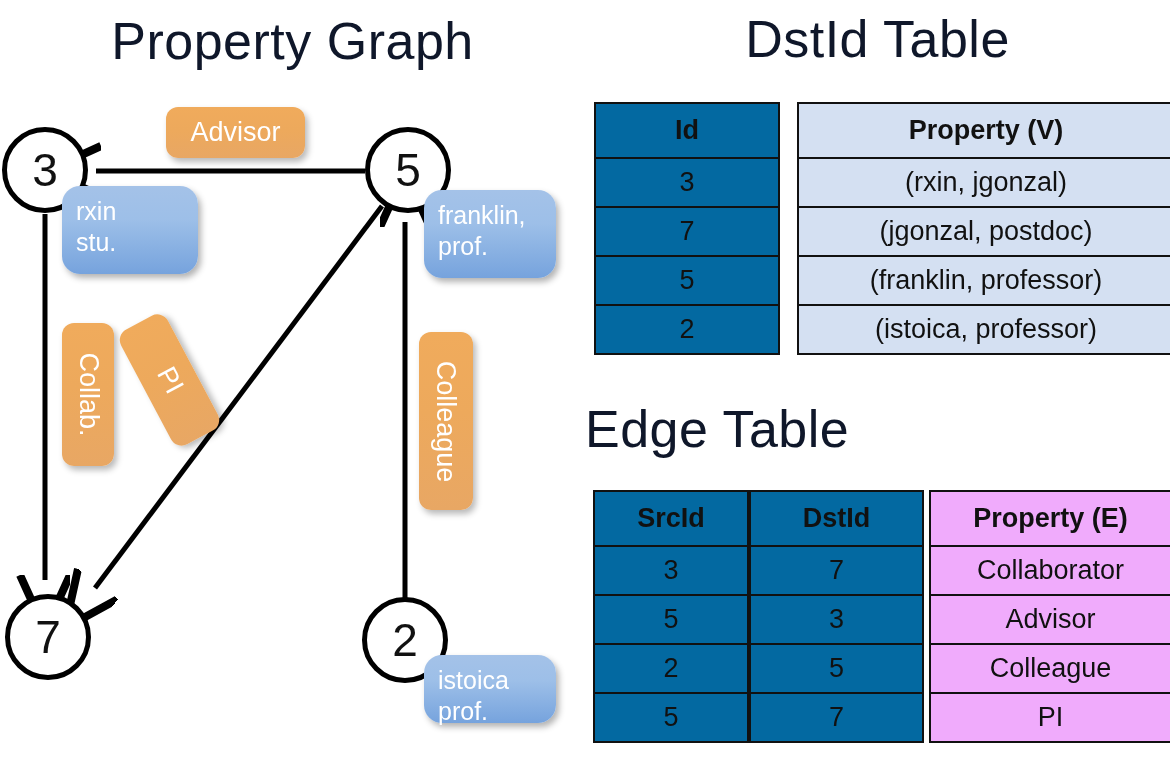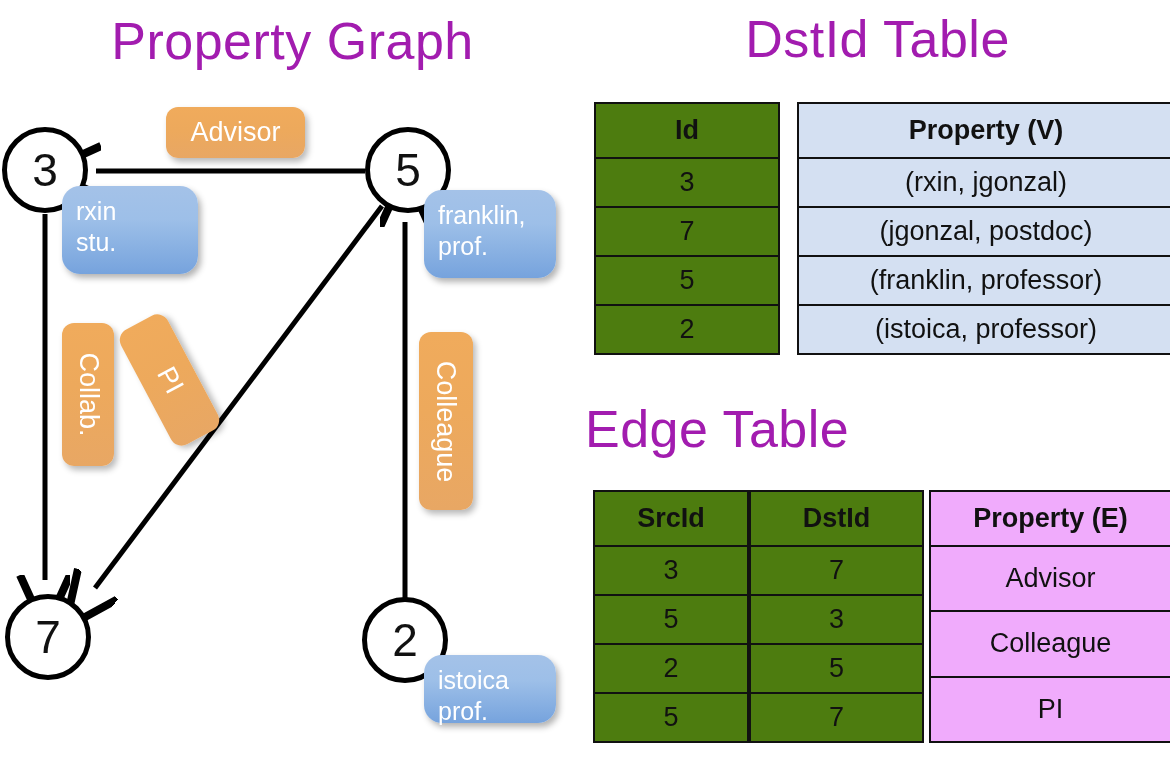--- a/index.html
+++ b/index.html
@@ -14,21 +14,21 @@
     overflow: hidden;
     font-family: "Liberation Sans", sans-serif;
     color: #000;
   }
 
   
   .title {
     position: absolute;
     font-family: "Liberation Sans", sans-serif;
     font-weight: 300;
-    color: #a21caf;
+    color: #0f172a;
     white-space: nowrap;
     letter-spacing: 0.5px;
   }
   #title-property-graph {
     left: 0; top: 10px; width: 585px;
     text-align: center;
     font-size: 52px;
     line-height: 62px;
   }
   #title-vertex-table {
@@ -148,21 +148,21 @@
     padding: 0;
     height: 47px;
     line-height: 47px;
   }
   table.grid th {
     font-weight: bold;
     font-size: 27px;
     height: 53px;
     line-height: 53px;
   }
-  .key-col td, .key-col th { background: #4d7c0f; }
+  .key-col td, .key-col th { background: #0369a1; }
   .vprop-col td, .vprop-col th { background: #d4e0f2; }
   .eprop-col td, .eprop-col th { background: #f0abfc; }
 
   
   #vertex-table { left: 594px; top: 102px; }
   #vertex-table .key-col   { width: 186px; }
   #vertex-table .vprop-col { width: 378px; margin-left: 17px; }
 
   
   #edge-table { left: 593px; top: 490px; }
@@ -323,20 +323,23 @@
   </table>
 
   <table class="grid eprop-col">
     <thead>
       <tr>
         <th>Property (E)</th>
       </tr>
     </thead>
     <tbody>
       <tr>
+          <td>Collaborator</td>
+        </tr>
+      <tr>
           <td>Advisor</td>
         </tr>
       <tr>
           <td>Colleague</td>
         </tr>
       <tr>
           <td>PI</td>
         </tr>
     </tbody>
   </table>

